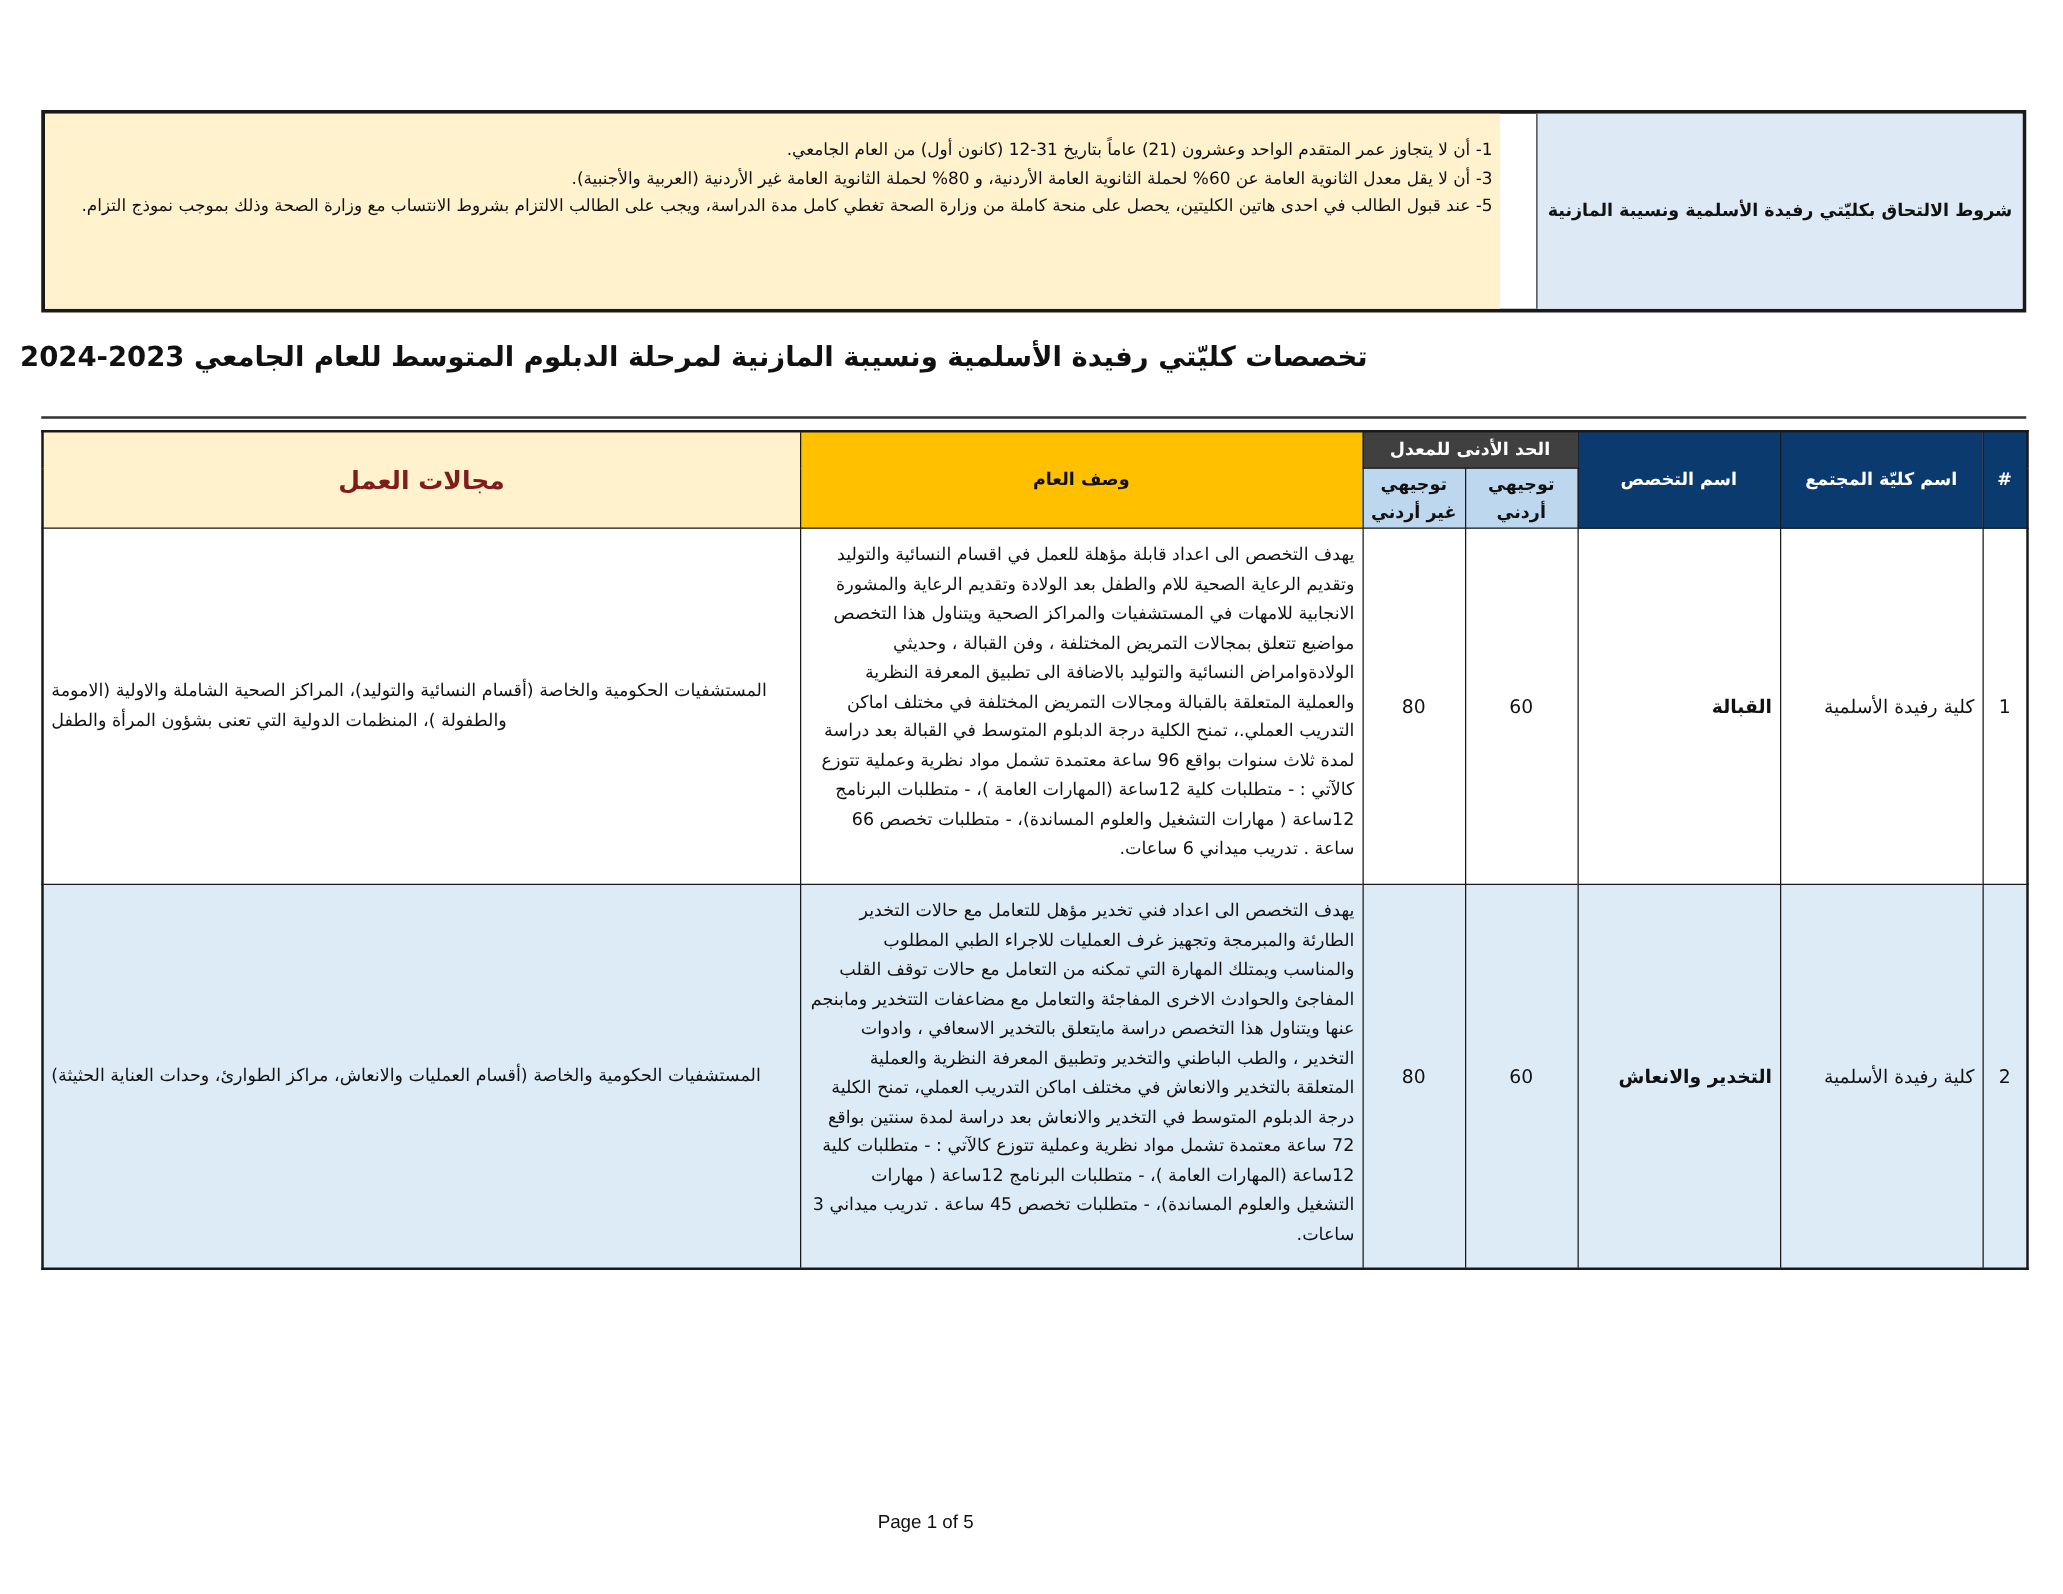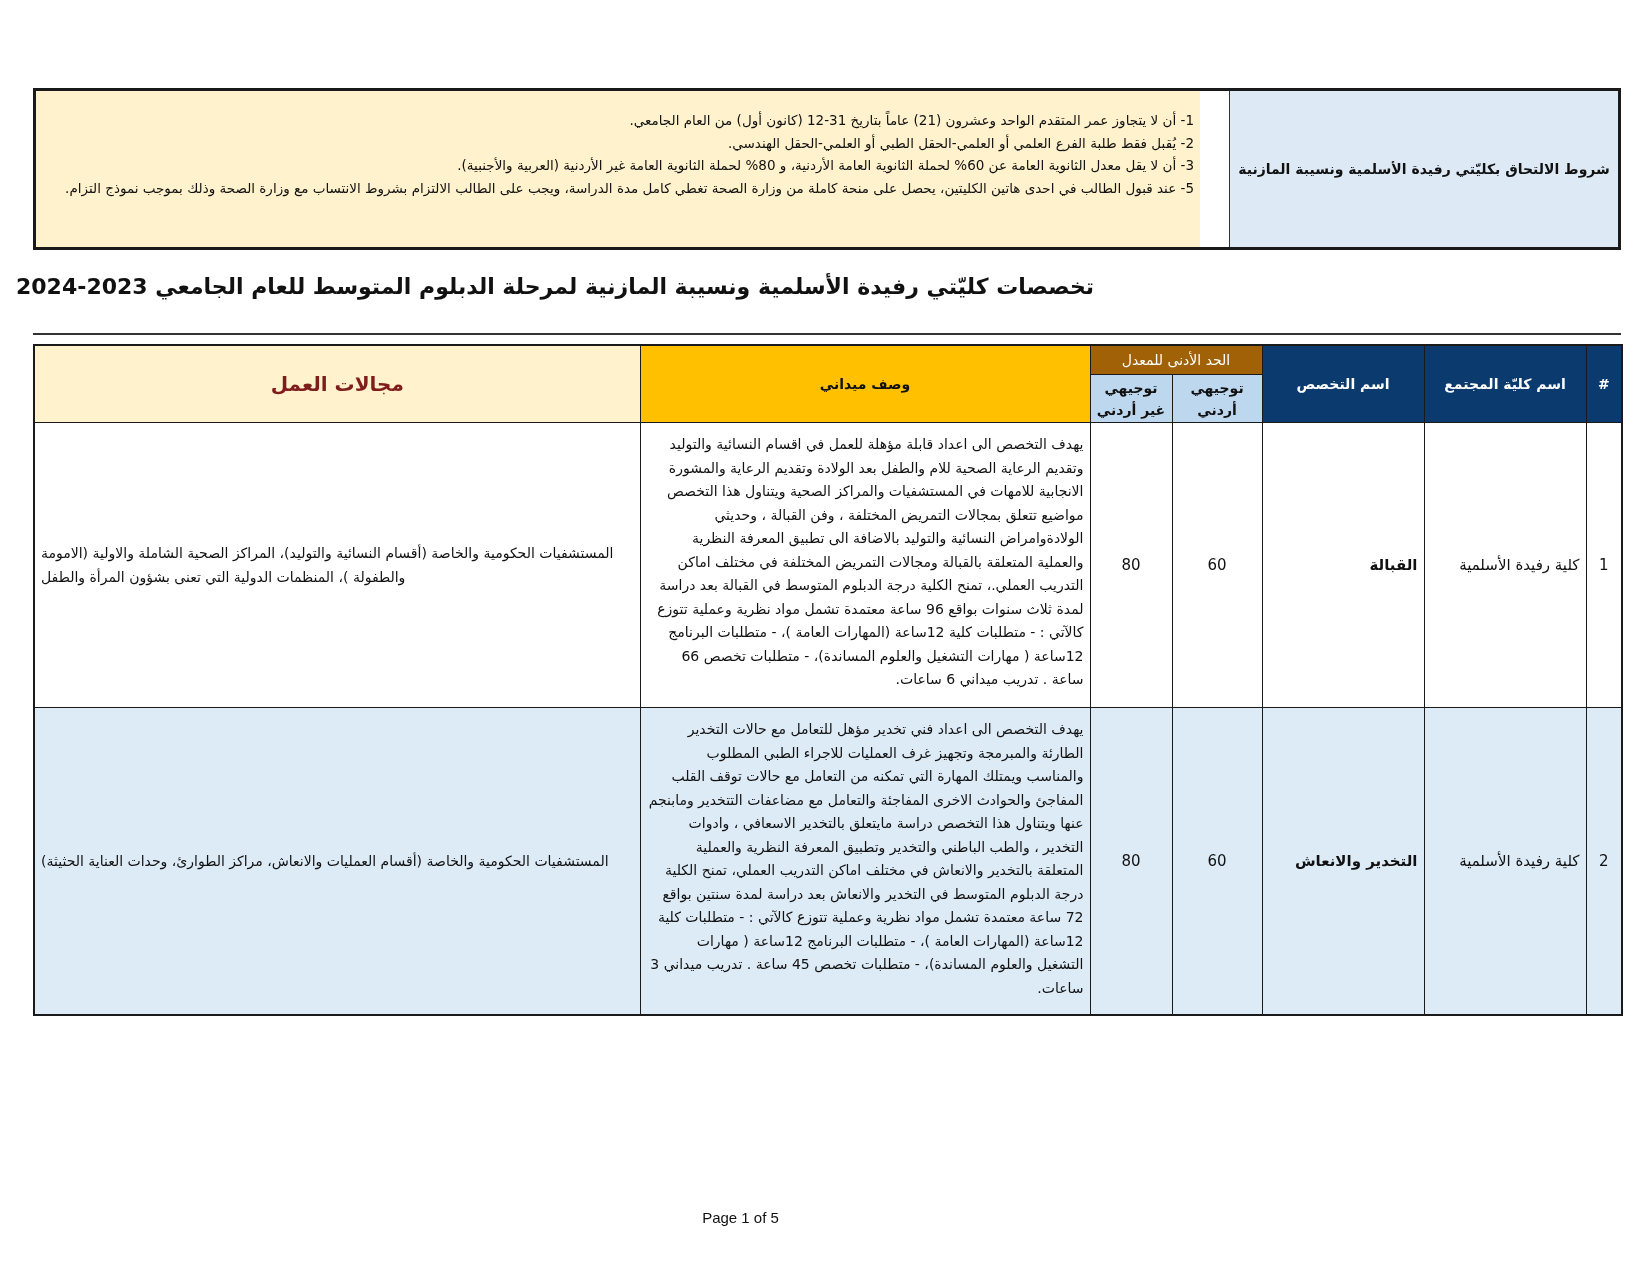--- a/index.html
+++ b/index.html
@@ -40,21 +40,21 @@
     table.majors {
       position: absolute; top: 344px; left: 33px; width: 1588px;
       border-collapse: collapse; direction: rtl; table-layout: fixed;
       font-size: 14px;
     }
     table.majors td, table.majors th {
       border: 1px solid #1a1a1a; padding: 0; vertical-align: middle;
     }
     table.majors { border: 2px solid #1a1a1a; }
     th.dark { background: #0b3a6f; color: #ffffff; font-weight: bold; font-size: 14px; }
-    th.mid { background: #a16207; color: #ffffff; font-weight: normal; font-size: 14px; height: 28px; }
+    th.mid { background: #404040; color: #ffffff; font-weight: bold; font-size: 14px; height: 28px; }
     th.light { background: #bdd7ee; color: #111; font-weight: bold; font-size: 14px; line-height: 22px; }
     th.gold { background: #ffc000; color: #111; font-weight: bold; font-size: 14px; }
     th.cream { background: #fff2cc; color: #7f1d1d; font-weight: bold; font-size: 20px; }
     td.num { text-align: center; font-size: 15px; }
     td.college { text-align: right; padding-right: 6px !important; font-size: 15px; }
     td.major { text-align: right; padding-right: 6px !important; font-size: 15px; font-weight: bold; }
     td.score { text-align: center; font-size: 15px; }
     td.desc {
       text-align: right; padding: 10px 6px 10px 8px !important;
       font-size: 14px; line-height: 23.5px; vertical-align: top !important;
@@ -72,21 +72,20 @@
   </style>
 </head>
 <body>
 
 <div class="doc-header">وحدة تنسيق القبول الموحد</div>
 
 <div class="conditions">
   <div class="cond-label">شروط الالتحاق بكليّتي رفيدة الأسلمية ونسيبة المازنية</div>
   <div class="cond-list">
     <div>1- أن لا يتجاوز عمر المتقدم الواحد وعشرون (21) عاماً بتاريخ 31-12 (كانون أول) من العام الجامعي.</div>
-    <div>2- يُقبل فقط طلبة الفرع العلمي أو العلمي-الحقل الطبي أو العلمي-الحقل الهندسي.</div>
     <div>3- أن لا يقل معدل الثانوية العامة عن 60% لحملة الثانوية العامة الأردنية، و 80% لحملة الثانوية العامة غير الأردنية (العربية والأجنبية).</div>
     <div>5- عند قبول الطالب في احدى هاتين الكليتين، يحصل على منحة كاملة من وزارة الصحة تغطي كامل مدة الدراسة، ويجب على الطالب الالتزام بشروط الانتساب مع وزارة الصحة وذلك بموجب نموذج التزام.</div>
   </div>
 </div>
 
 <div class="section-title">تخصصات كليّتي رفيدة الأسلمية ونسيبة المازنية لمرحلة الدبلوم المتوسط للعام الجامعي 2023-2024</div>
 
 <div class="rule"></div>
 
 <table class="majors">
@@ -98,21 +97,21 @@
     <col style="width:82px">
     <col style="width:450px">
     <col style="width:606px">
   </colgroup>
   <thead>
     <tr style="height:28px">
       <th class="dark" rowspan="2">#</th>
       <th class="dark" rowspan="2">اسم كليّة المجتمع</th>
       <th class="dark" rowspan="2">اسم التخصص</th>
       <th class="mid" colspan="2">الحد الأدنى للمعدل</th>
-      <th class="gold" rowspan="2">وصف ميداني</th>
+      <th class="gold" rowspan="2">وصف العام</th>
       <th class="cream" rowspan="2">مجالات العمل</th>
     </tr>
     <tr style="height:48px">
       <th class="light">توجيهي أردني</th>
       <th class="light">توجيهي غير أردني</th>
     </tr>
   </thead>
   <tbody>
     <tr class="row-1">
       <td class="num">1</td>

